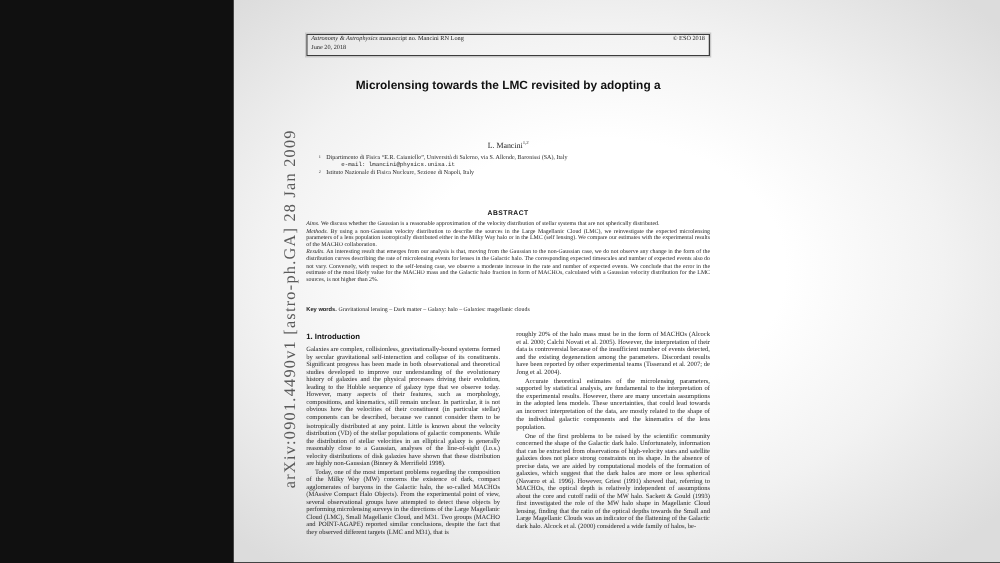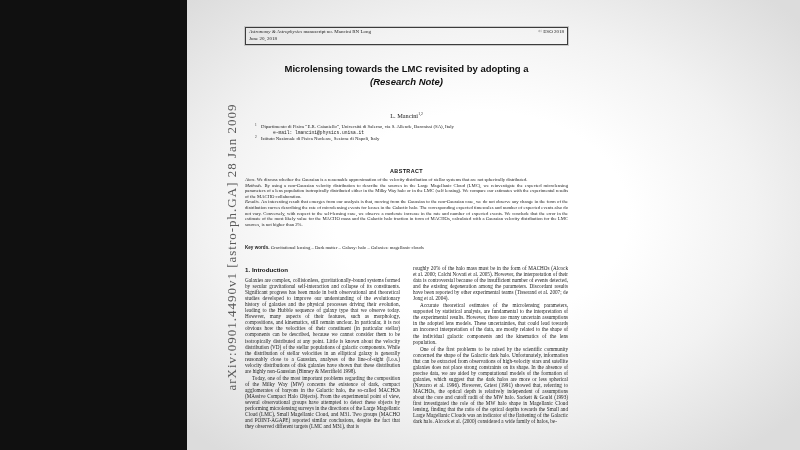--- a/index.html
+++ b/index.html
@@ -103,21 +103,20 @@
     <div class="hdr-box">
       <div class="hdr-left">
         <div><span class="journal">Astronomy &amp; Astrophysics</span><span> manuscript no. Mancini RN Long</span></div>
         <div>June 20, 2018</div>
       </div>
       <div class="hdr-right">© ESO 2018</div>
     </div>
 
     <div class="title-block">
       <div>Microlensing towards the LMC revisited by adopting a</div>
-      <div class="title-line3">(Research Note)</div>
     </div>
 
     <div class="author"><span>L. Mancini</span><sup>1,2</sup></div>
 
     <div class="affils">
       <div class="affil-row">
         <span class="affil-marker">1</span>
         <span>Dipartimento di Fisica “E.R. Caianiello”, Università di Salerno, via S. Allende, Baronissi (SA), Italy</span>
         <div class="email-line"><span class="email">e-mail: </span><span class="email">lmancini@physics.unisa.it</span></div>
       </div>

